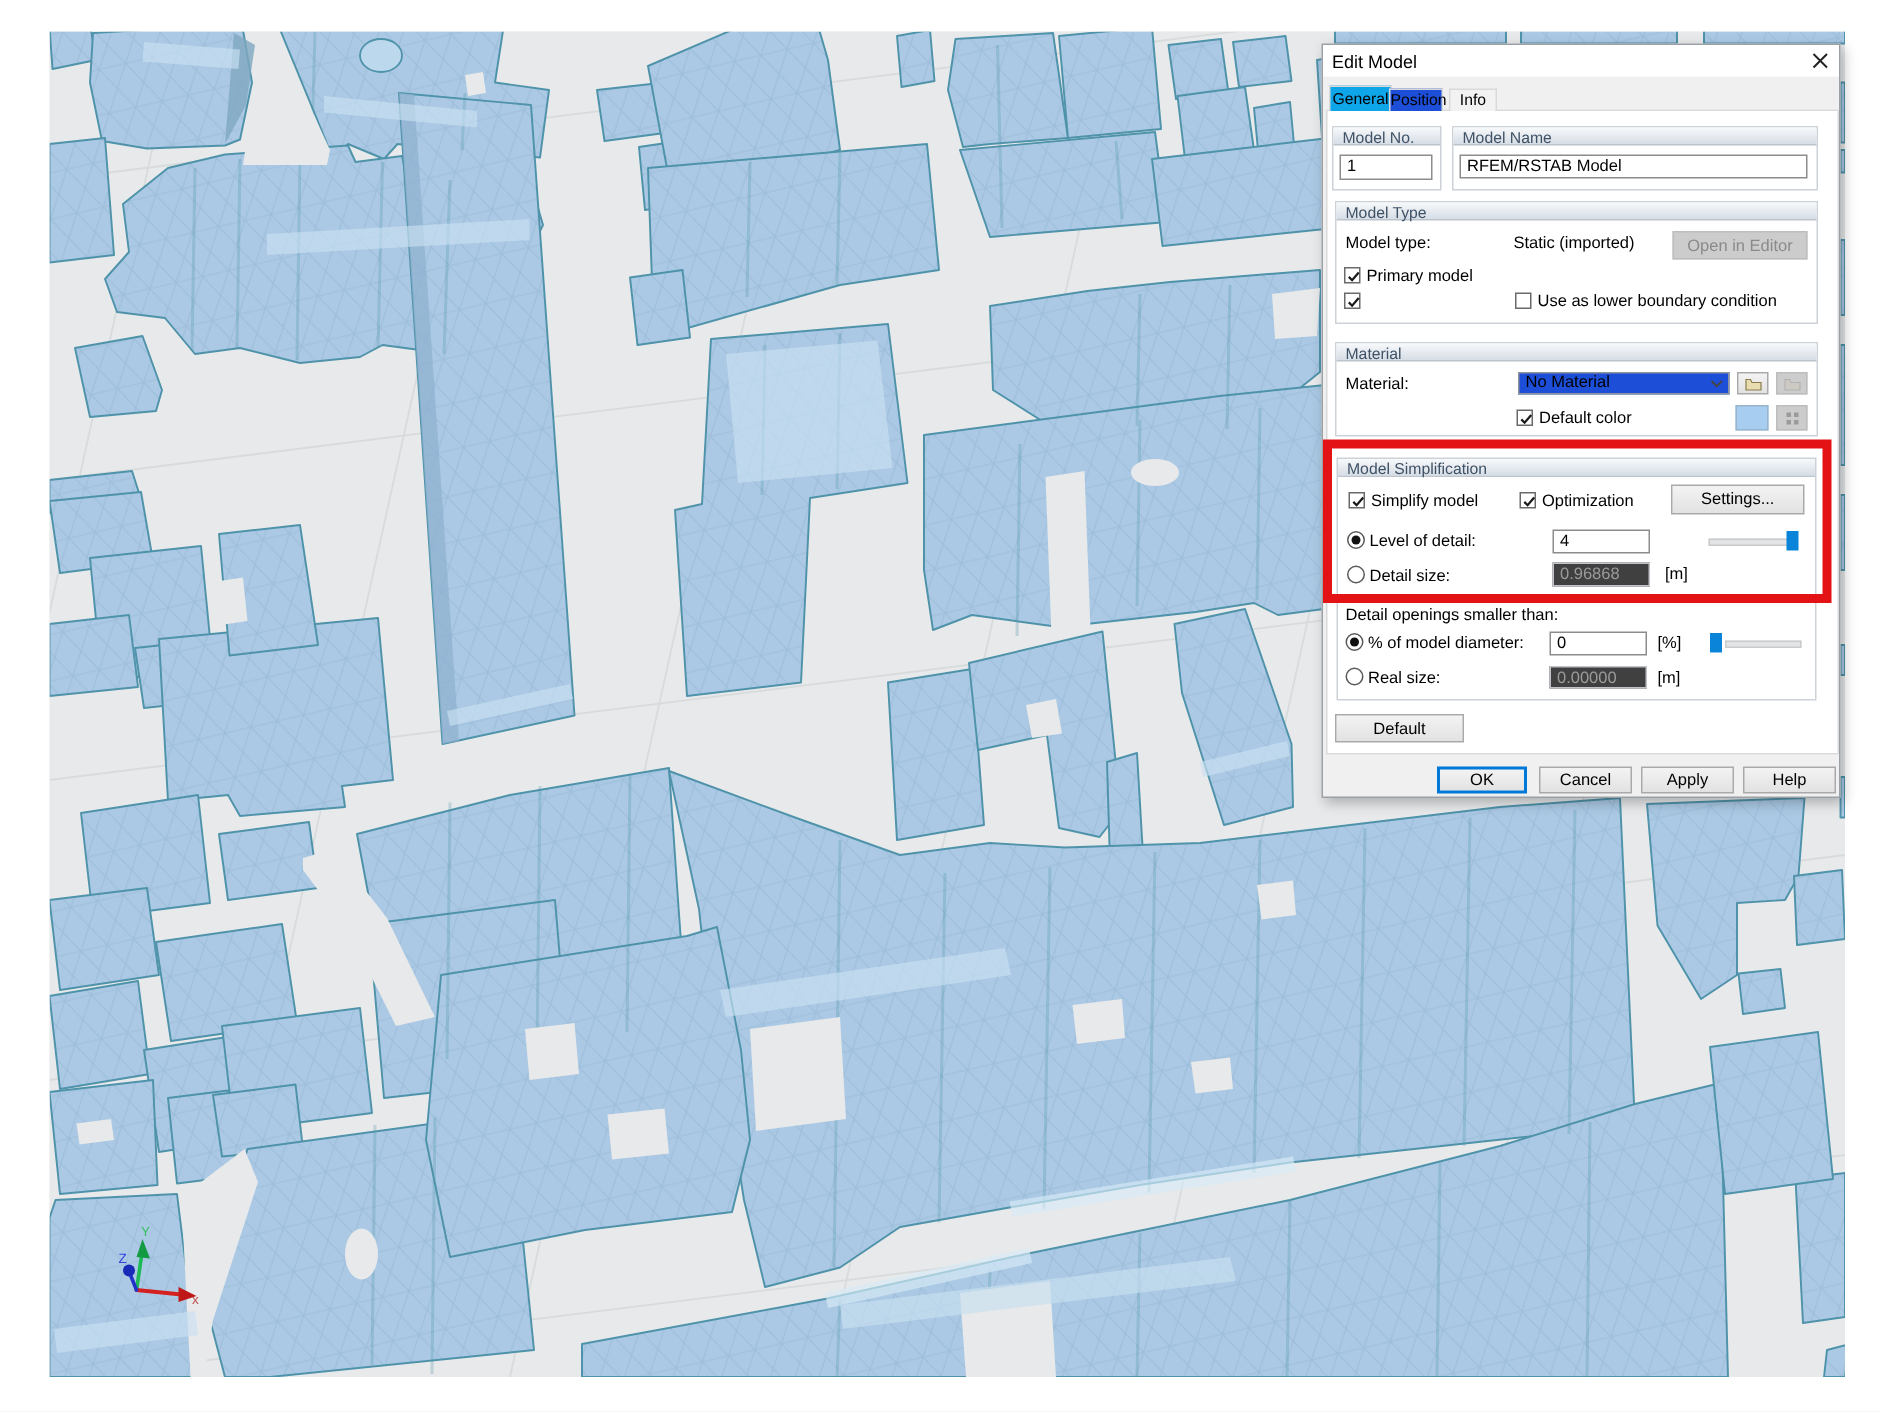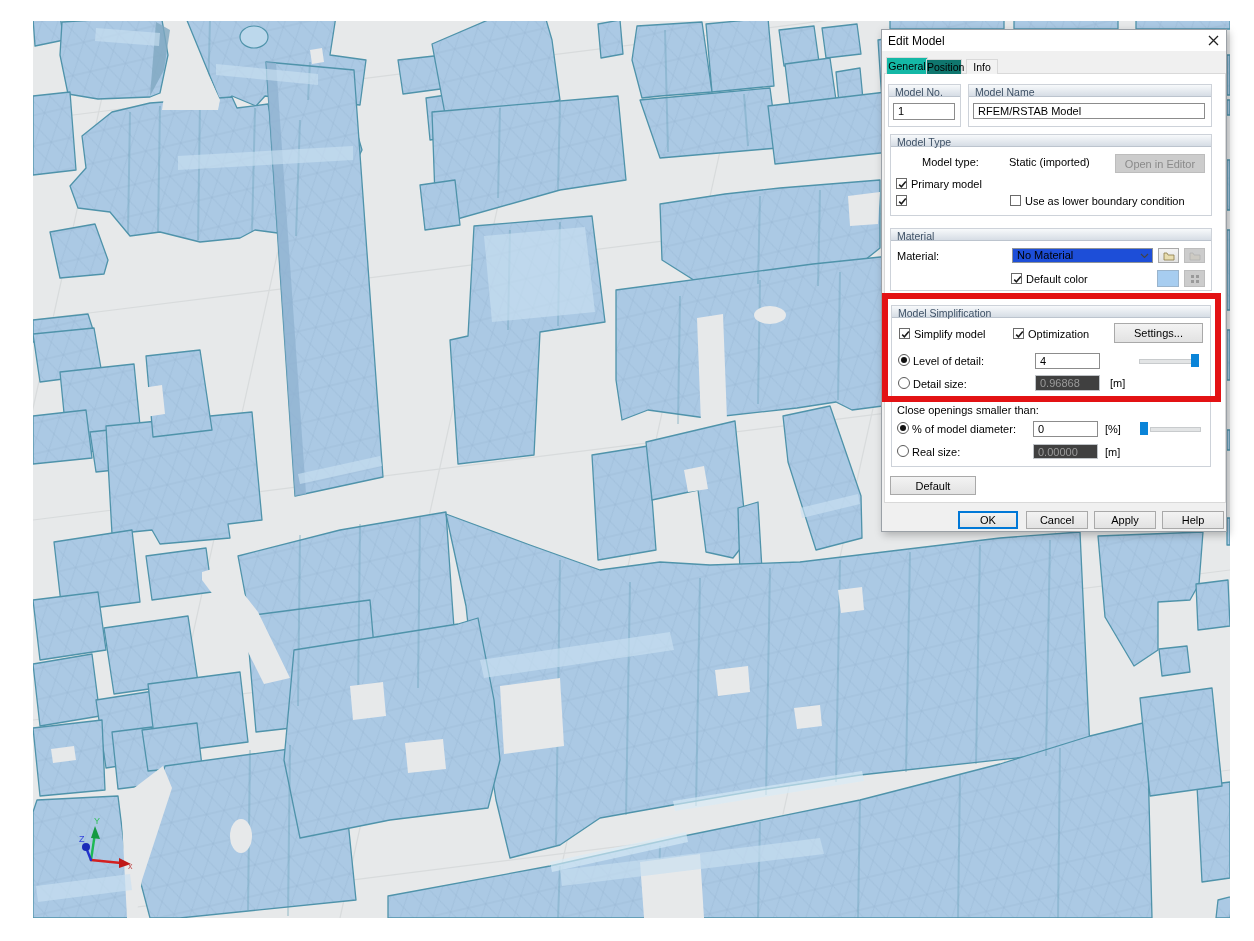--- a/index.html
+++ b/index.html
@@ -304,43 +304,43 @@
   <div class="abs" style="left:0;top:0;width:344px;height:21px;background:#ffffff;"></div>
 
   <div class="lbl" style="left:6px;top:5px;font-size:12px;">Edit Model</div>
 
   <svg class="abs" style="left:325px;top:4px;" width="13" height="13" viewBox="0 0 13 13">
       <path d="M2 2 L11 11 M11 2 L2 11" stroke="#222" stroke-width="1.3"></path>
     </svg>
 
   <div class="abs" style="left:2px;top:43px;width:342px;height:430px;background:#ffffff;border:1px solid #d9d9d9;box-sizing:border-box;"></div>
 
-  <div class="abs" style="left:4px;top:27px;width:42px;height:17px;background:#14b8a6;border:1px solid #d9d9d9;border-bottom:none;box-sizing:border-box;font-size:10.5px;text-align:center;line-height:16px;">General</div>
-
-  <div class="abs" style="left:44px;top:29px;width:36px;height:15px;background:#0f766e;border:1px solid #d9d9d9;border-bottom:none;box-sizing:border-box;font-size:10.5px;text-align:left;line-height:14px;">Position</div>
+  <div class="abs" style="left:4px;top:27px;width:42px;height:17px;background:#0ea5e9;border:1px solid #d9d9d9;border-bottom:none;box-sizing:border-box;font-size:10.5px;text-align:center;line-height:16px;">General</div>
+
+  <div class="abs" style="left:44px;top:29px;width:36px;height:15px;background:#1d4ed8;border:1px solid #d9d9d9;border-bottom:none;box-sizing:border-box;font-size:10.5px;text-align:left;line-height:14px;">Position</div>
 
   <div class="abs" style="left:84px;top:29px;width:32px;height:15px;background:#f2f2f2;border:1px solid #d9d9d9;border-bottom:none;box-sizing:border-box;font-size:10.5px;text-align:center;line-height:14px;">Info</div>
 
   <div class="grp" style="left:6px;top:54px;width:73px;height:43px;">
       <div class="ghead">Model No.</div>
     </div>
 
   <div class="fld" style="left:11px;top:73px;width:62px;height:17px;">1</div>
 
   <div class="grp" style="left:86px;top:54px;width:244px;height:43px;">
       <div class="ghead">Model Name</div>
     </div>
 
   <div class="fld" style="left:91px;top:73px;width:232px;height:16px;">RFEM/RSTAB Model</div>
 
   <div class="grp" style="left:8px;top:104px;width:322px;height:82px;">
       <div class="ghead">Model Type</div>
     </div>
 
-  <div class="lbl" style="left:15px;top:126px;margin-left:25px;">Model type:</div>
+  <div class="lbl" style="left:15px;top:126px;">Model type:</div>
 
   <div class="lbl" style="left:127px;top:126px;">Static (imported)</div>
 
   <div class="btnd" style="left:233px;top:124px;width:90px;height:19px;line-height:18px;">Open in Editor</div>
 
   <div class="cb" style="left:14px;top:148px;">
       <svg class="check" width="9" height="9" viewBox="0 0 9 9" style="left:0.5px;top:0.5px;">
         <path d="M1.2 4.6 L3.4 6.8 L7.8 1.6" stroke="#1a1a1a" stroke-width="1.5" fill="none"></path>
       </svg>
     </div>
@@ -426,21 +426,21 @@
 
   <div class="abs" style="left:309px;top:324px;width:8px;height:13px;background:#0a84d8;"></div>
 
   <div class="rad" style="left:16px;top:347px;"></div>
   <div class="lbl" style="left:31px;top:348px;">Detail size:</div>
 
   <div class="fldd" style="left:153px;top:345px;width:65px;height:16px;">0.96868</div>
 
   <div class="lbl" style="left:228px;top:347px;">[m]</div>
 
-  <div class="lbl" style="left:15px;top:374px;">Close openings smaller than:</div>
+  <div class="lbl" style="left:15px;top:374px;">Detail openings smaller than:</div>
 
   <div class="rad" style="left:15px;top:392px;">
       <div class="rdot"></div>
     </div>
   <div class="lbl" style="left:30px;top:393px;">% of model diameter:</div>
 
   <div class="fld" style="left:151px;top:391px;width:65px;height:16px;">0</div>
 
   <div class="lbl" style="left:223px;top:393px;">[%]</div>
 

